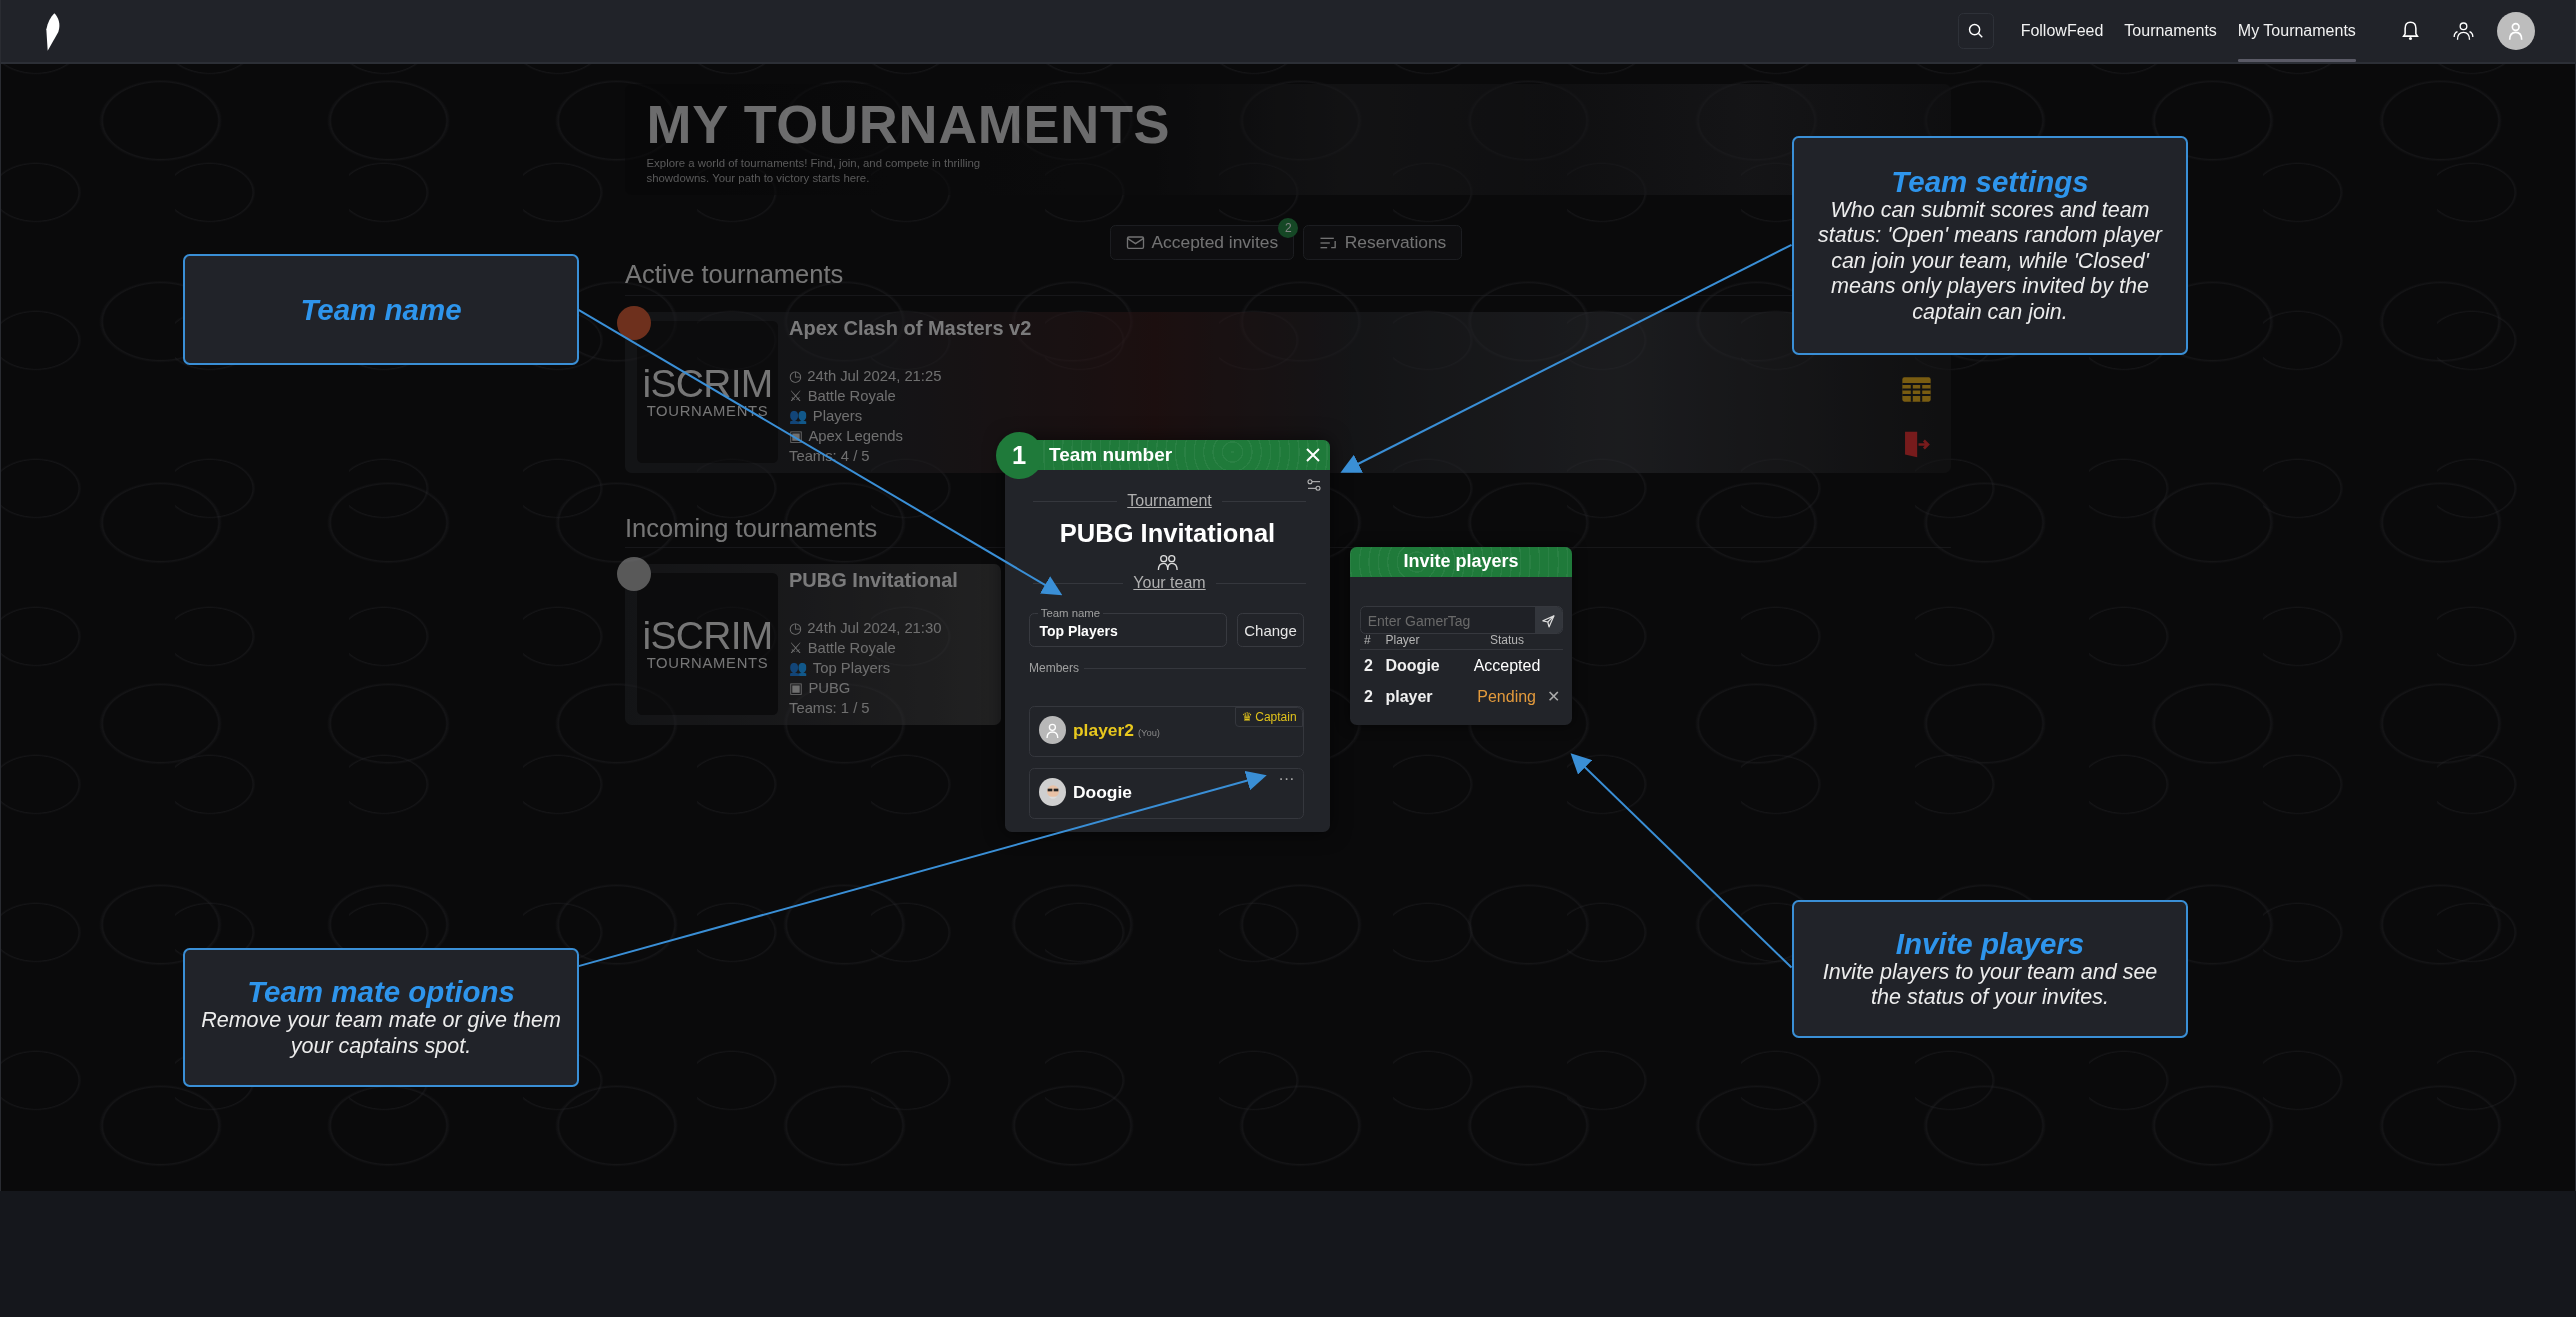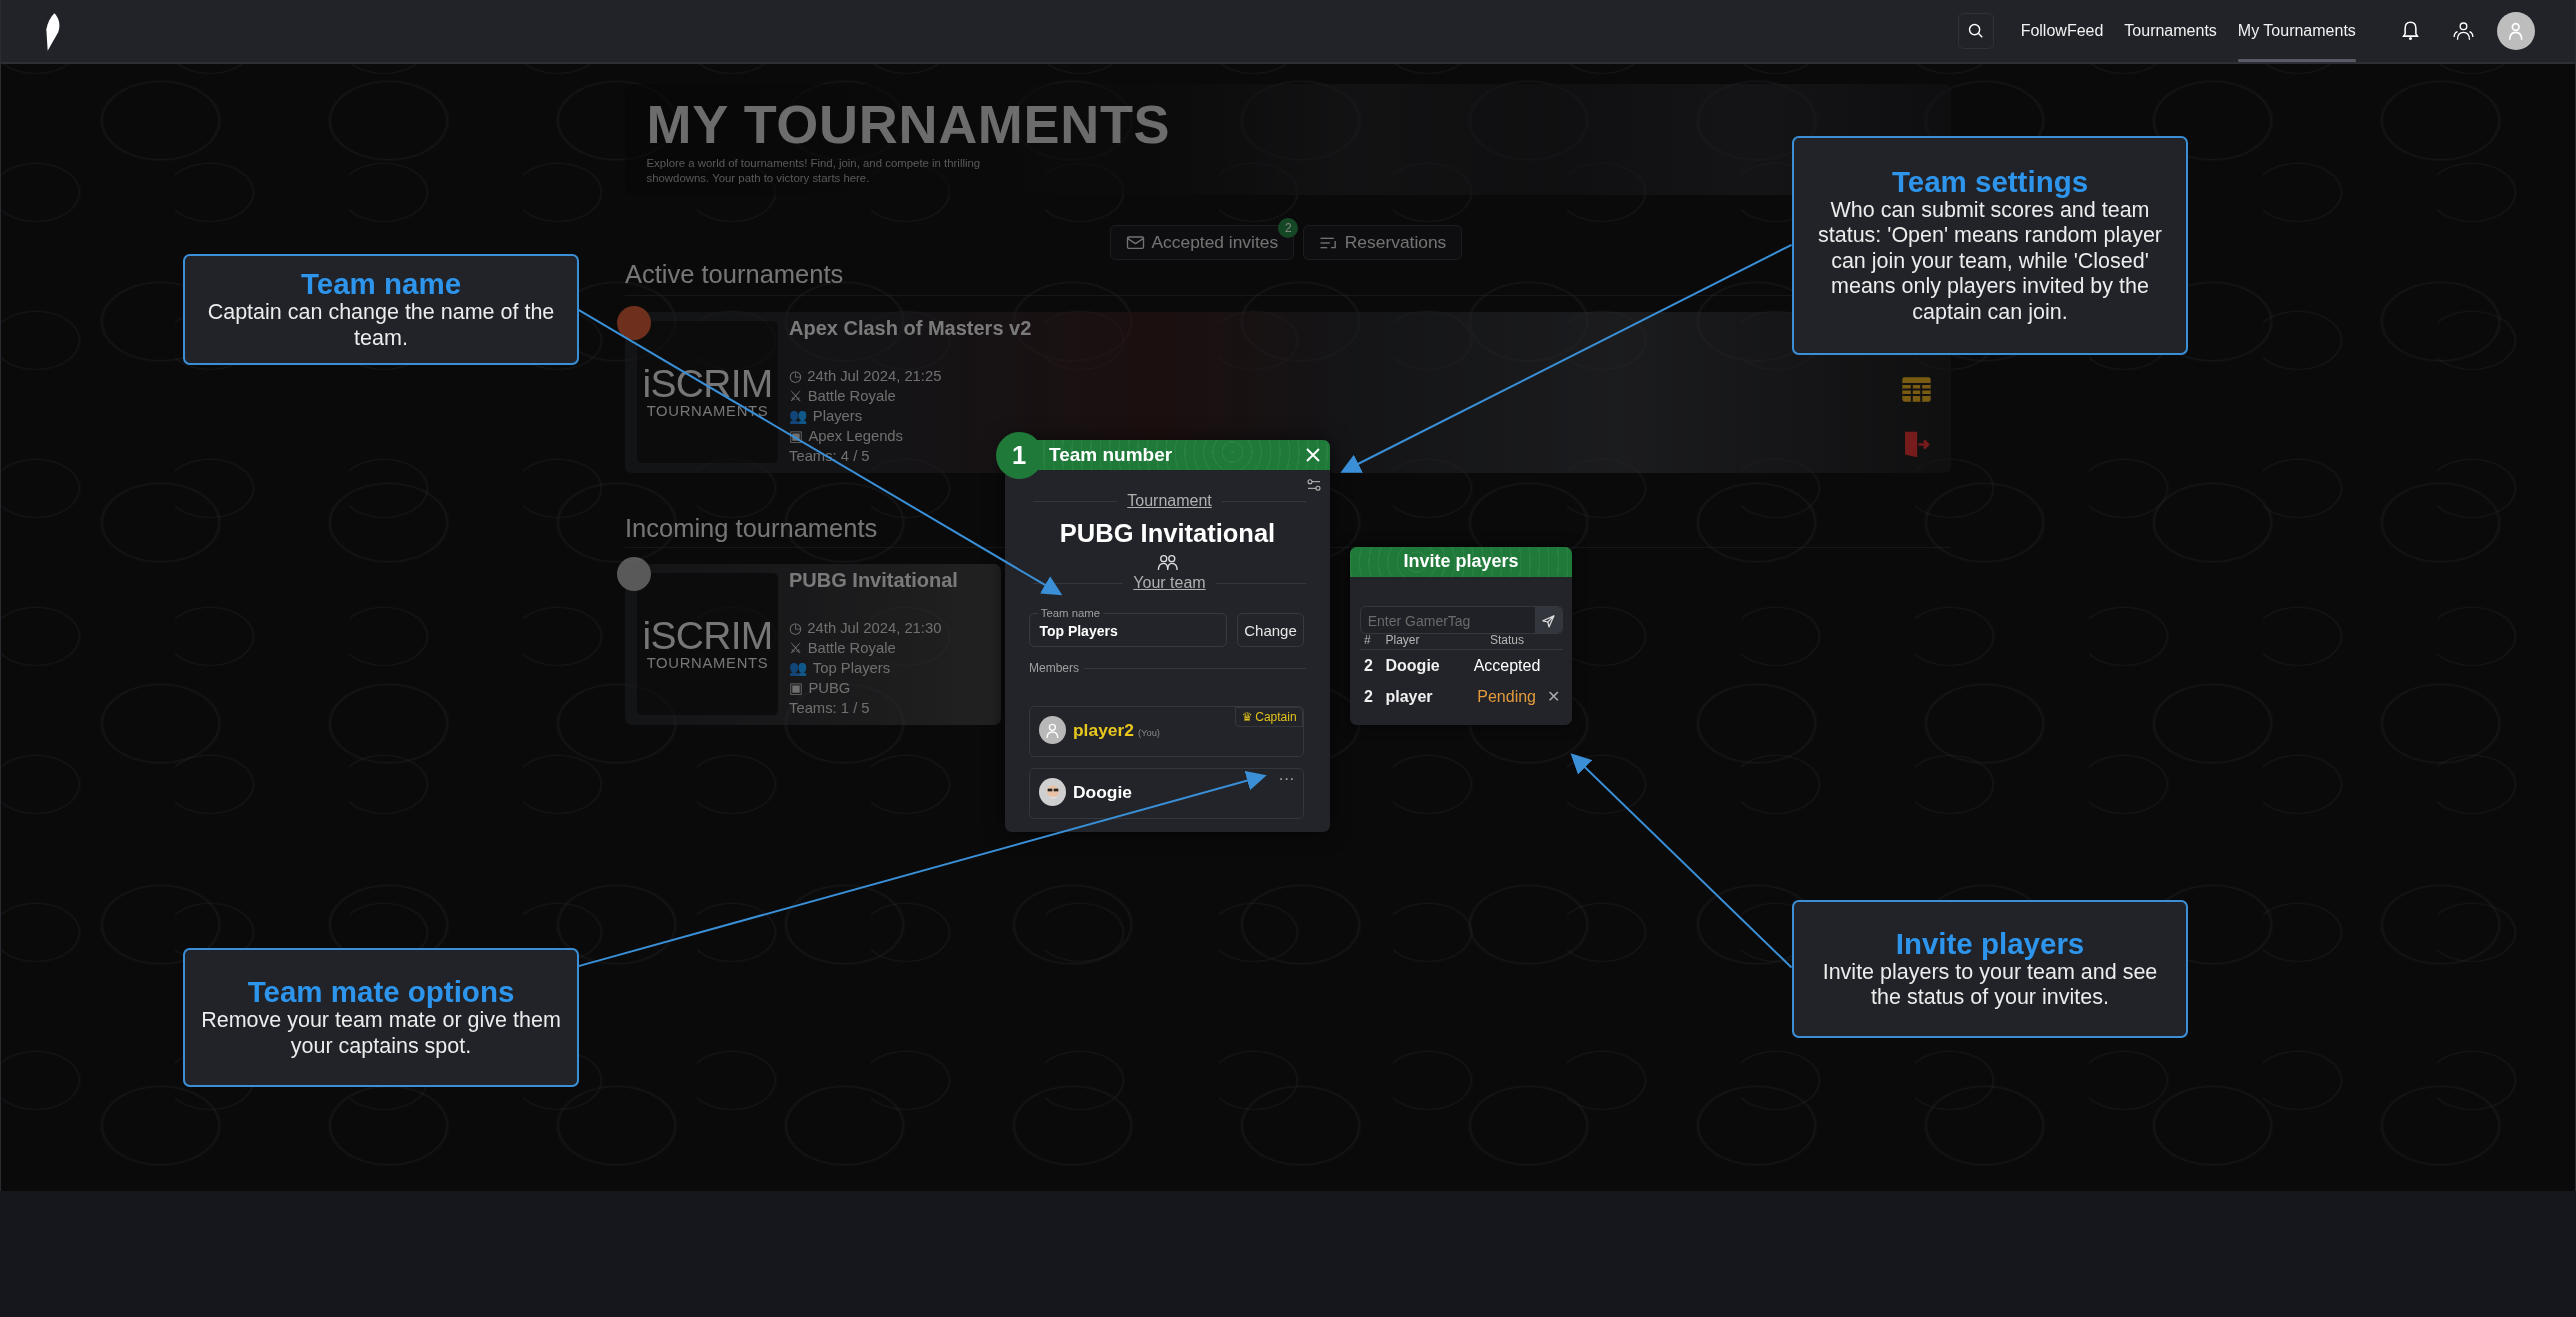--- a/index.html
+++ b/index.html
@@ -159,21 +159,21 @@
   .inv-head { display: flex; font-size: 12px; color: #b5b5b5; height: 20px; border-bottom: 0.7px solid #35373d; align-items: center; }
   .inv-row { display: flex; font-size: 16px; height: 31px; align-items: center; font-weight: 600; color: #f0f0f0; }
   .c-num { width: 25.5px; padding-left: 4px; }
   .c-player { width: 81px; }
   .c-status { width: 81px; text-align: center; font-weight: 500; }
   .c-x { width: 16px; color: #aaa; font-size: 16px; font-weight: 400; }
 
   
   .callout {
     position: absolute; width: 396px; border: 2px solid #3a8fd6; border-radius: 6.7px; background: #212329;
-    text-align: center; font-family: "Liberation Sans", sans-serif; display: flex; flex-direction: column; justify-content: center;
+    text-align: center; font-family: "Liberation Sans", sans-serif; display: flex; flex-direction: column; justify-content: center; font-style: italic;
   }
   .callout .ct { font-size: 29.5px; font-weight: 700; color: #2e95ec; line-height: 32px; }
   .callout .cd { font-size: 21.5px; color: #ececec; line-height: 25.5px; padding: 0 12px; }
   svg.arrows { position: absolute; left: 0; top: 0; width: 2576px; height: 1317px; pointer-events: none; }
 </style>
 </head>
 <body>
 
 <div class="app">
 
@@ -429,21 +429,20 @@
         <span class="c-player">player</span>
         <span class="c-status" style="color:#e39a3c">Pending</span>
         <span class="c-x">✕</span>
       </div>
     </div>
   </div>
 </div>
 
 <div class="callout" style="left:183px;top:254px;height:111px">
   <div class="ct">Team name</div>
-  <div class="cd">Captain can change the name of the team.</div>
 </div>
 <div class="callout" style="left:1792px;top:136px;height:219px">
   <div class="ct">Team settings</div>
   <div class="cd">Who can submit scores and team status: 'Open' means random player can join your team, while 'Closed' means only players invited by the captain can join.</div>
 </div>
 <div class="callout" style="left:183px;top:948px;height:139px">
   <div class="ct">Team mate options</div>
   <div class="cd">Remove your team mate or give them your captains spot.</div>
 </div>
 <div class="callout" style="left:1792px;top:900px;height:138px">

